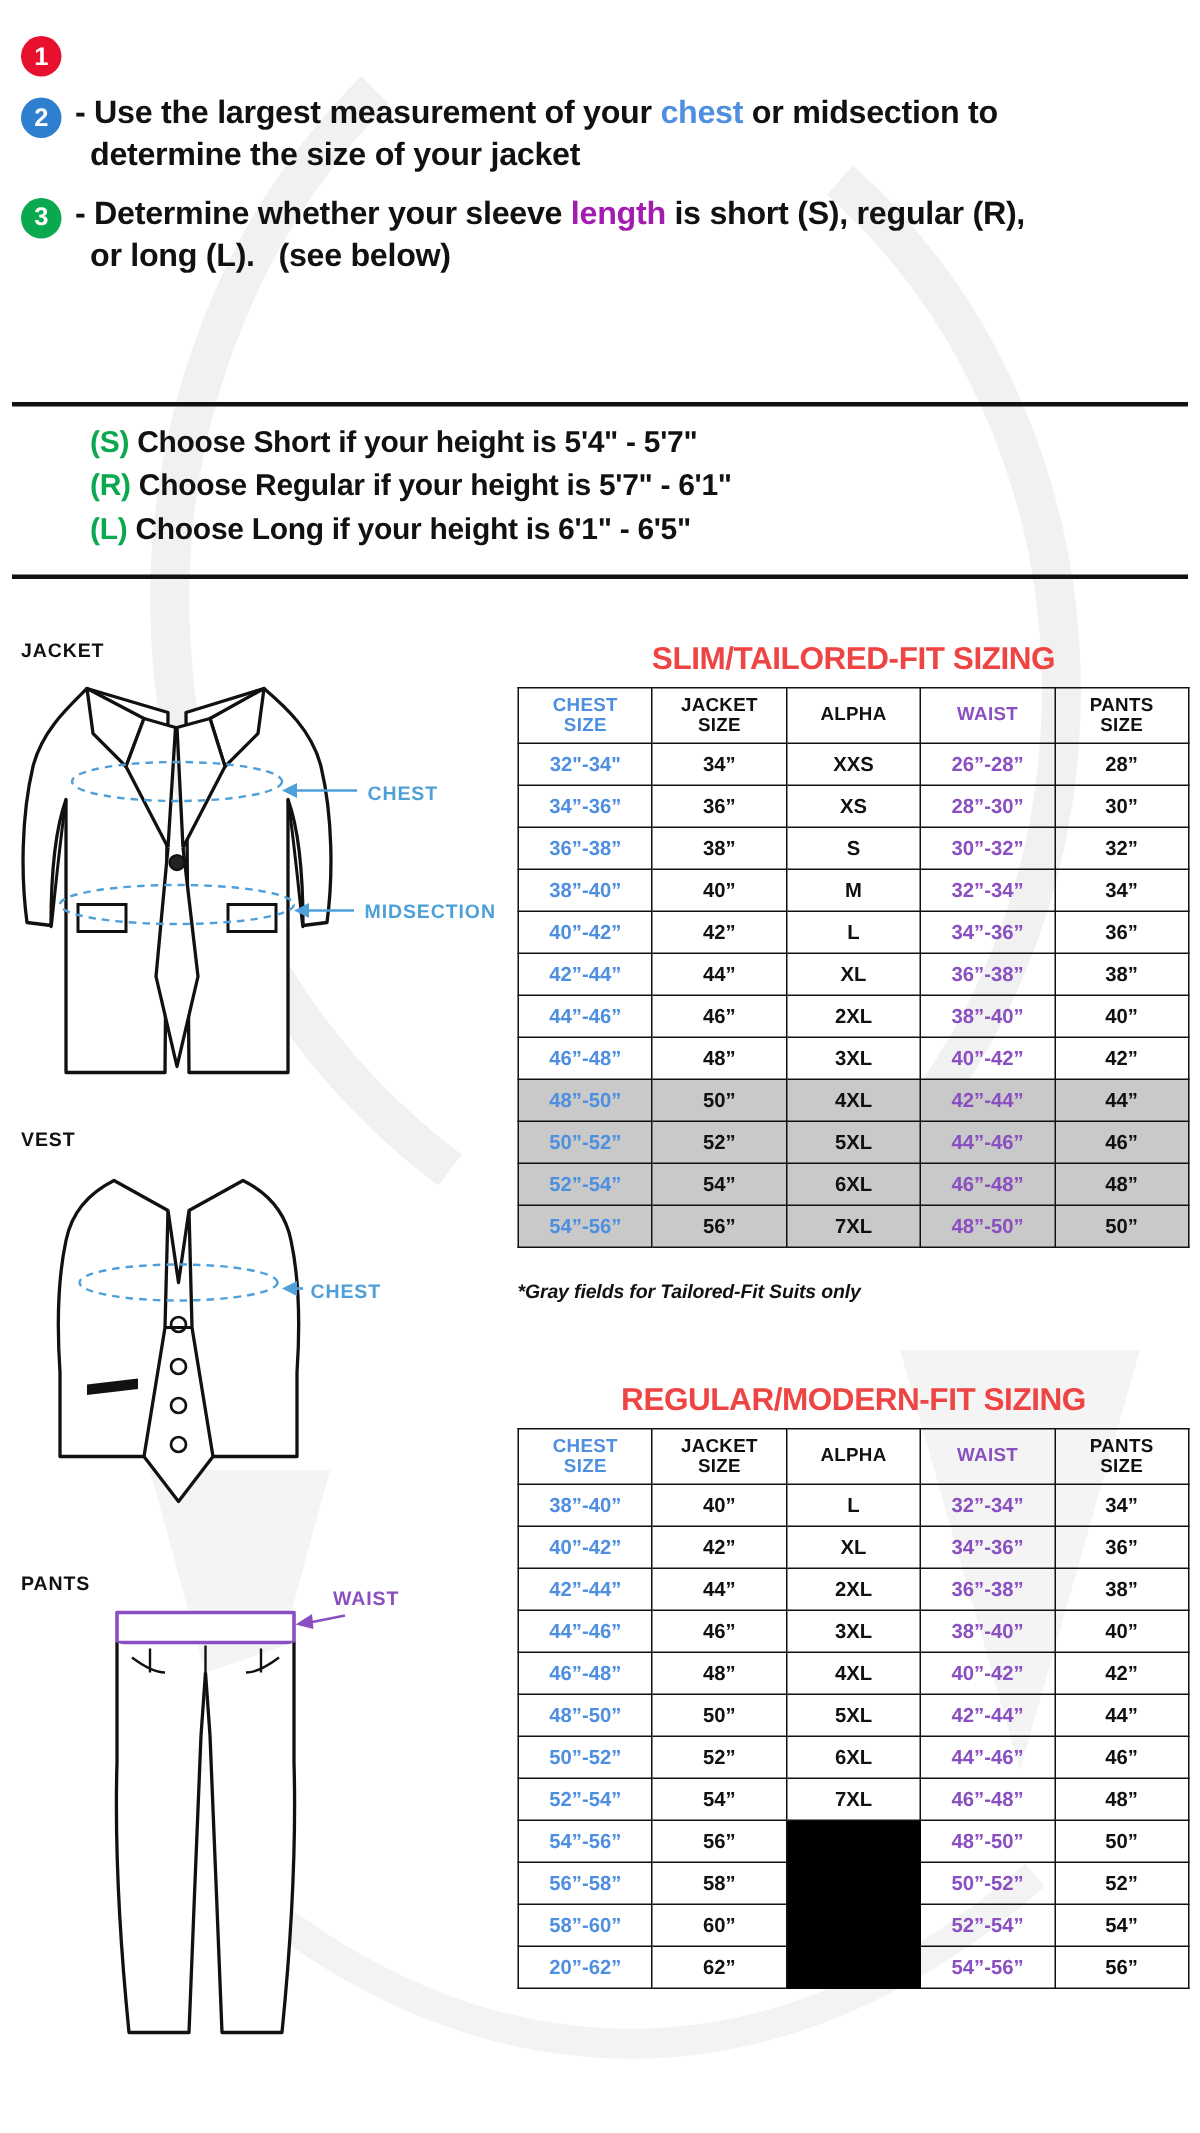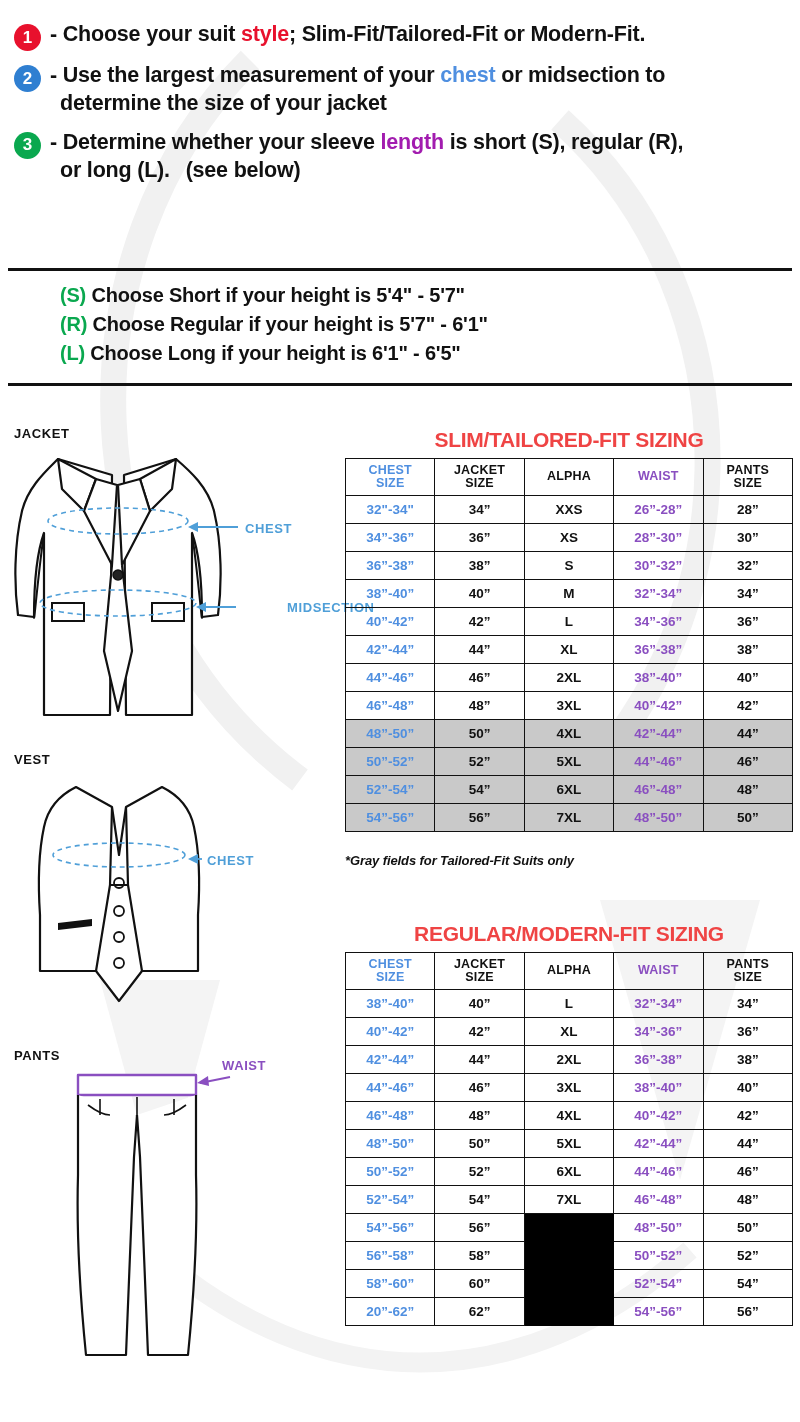--- a/index.html
+++ b/index.html
@@ -114,21 +114,21 @@
   .lbl-vest { left: 14px; top: 337px; }
   .lbl-pants { left: 14px; top: 633px; }
 
   .callout {
     position: absolute;
     font-size: 13px;
     font-weight: bold;
     letter-spacing: 0.6px;
   }
   .c-chest-j { left: 245px; top: 106px; color: #4f9fd8; }
-  .c-mid-j   { left: 243px; top: 185px; color: #4f9fd8; margin-left: 44px; }
+  .c-mid-j   { left: 243px; top: 185px; color: #4f9fd8; }
   .c-chest-v { left: 207px; top: 438px; color: #4f9fd8; }
   .c-waist-p { left: 222px; top: 643px; color: #8a4fc0; }
 
   
   .table-block {
     position: absolute;
     left: 345px;
     width: 448px;
   }
   .tb-slim { top: 428px; }
@@ -196,23 +196,20 @@
       </g>
       <g fill="none" stroke="#f3f3f3" stroke-width="20">
         <path d="M 150 1250 C 320 1400, 520 1400, 690 1250"></path>
       </g>
     </svg>
   </div>
 
   <div class="instructions">
     <div class="inst-row">
       <div class="badge badge-1">1</div>
-      <div class="inst-text">
-        - Choose your suit <span class="hl-red">style</span>; Slim-Fit/Tailored-Fit or Modern-Fit.
-      </div>
     </div>
     <div class="inst-row">
       <div class="badge badge-2">2</div>
       <div class="inst-text">
         - Use the largest measurement of your <span class="hl-blue">chest</span> or midsection to
         <span style="display:block; padding-left:10px;">determine the size of your jacket</span>
       </div>
     </div>
     <div class="inst-row">
       <div class="badge badge-3">3</div>

